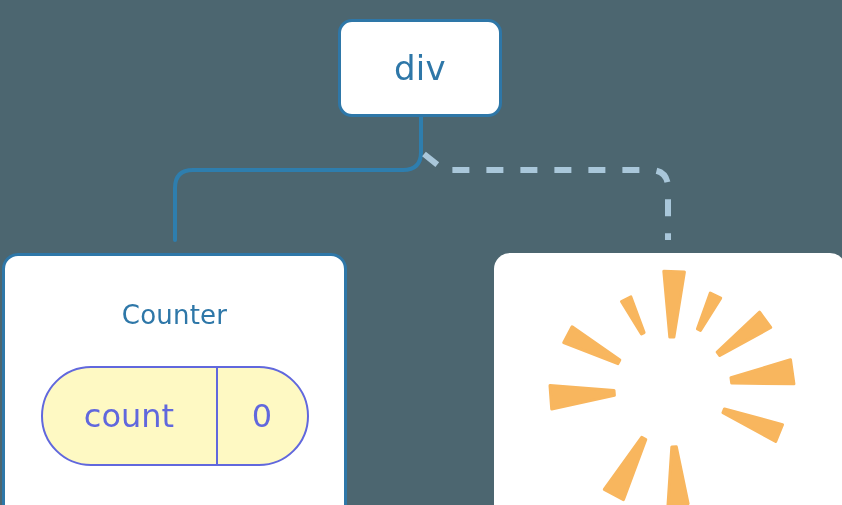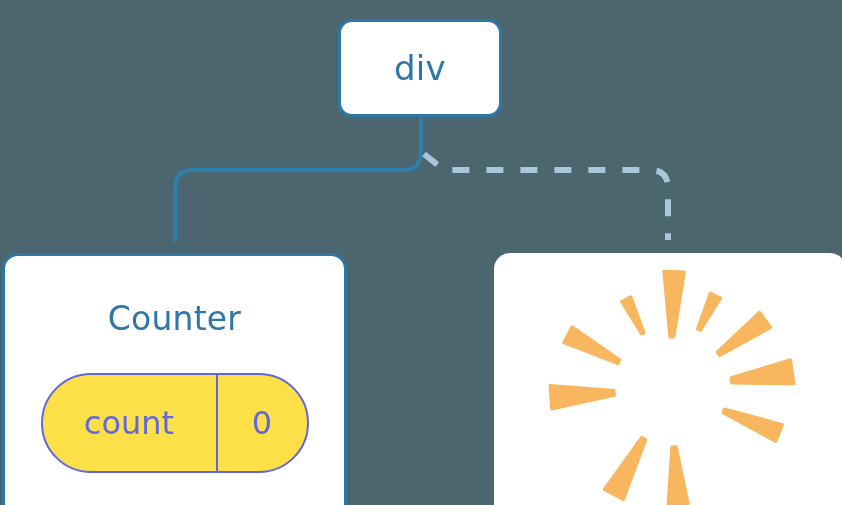--- a/index.html
+++ b/index.html
@@ -67,37 +67,37 @@
     height: 272px;
     border: 3px solid #2e77a8;
     border-radius: 16px;
     display: flex;
     flex-direction: column;
     align-items: center;
     padding-top: 46px;
   }
   #node-counter .component-title {
     color: #2e77a8;
-    font-size: 33px;
+    font-size: 26px;
     line-height: 1;
     letter-spacing: 0.2px;
   }
 
   
   .state-pill {
     position: relative;
     margin-top: 38px;
     width: 268px;
     height: 100px;
     border: 2px solid #6168dd;
     border-radius: 50px;
     display: flex;
     align-items: stretch;
     box-sizing: border-box;
-    background: #fde047;
+    background: #fef9c3;
   }
   .state-pill .pill-key {
     flex: 0 0 173px;
     display: flex;
     align-items: center;
     justify-content: center;
     color: #6168dd;
     font-size: 32px;
     line-height: 1;
   }

